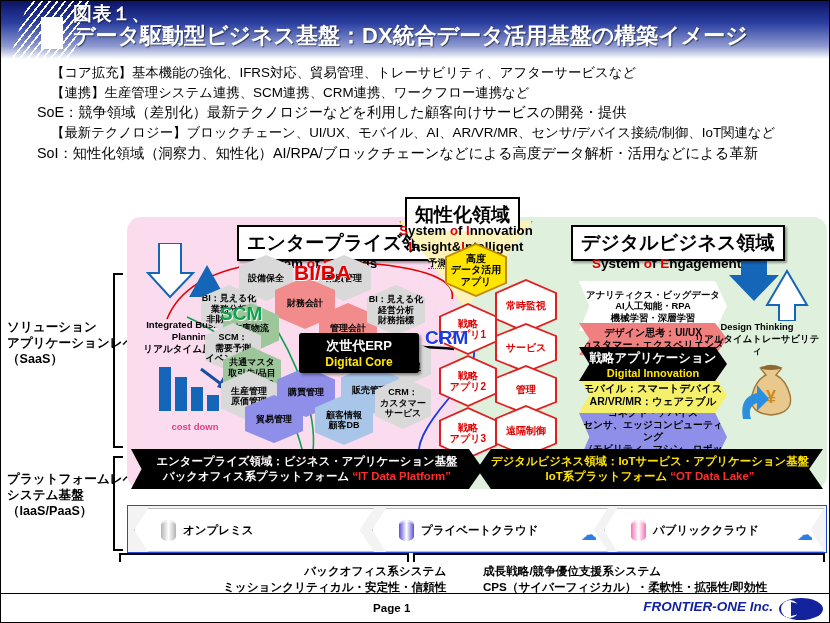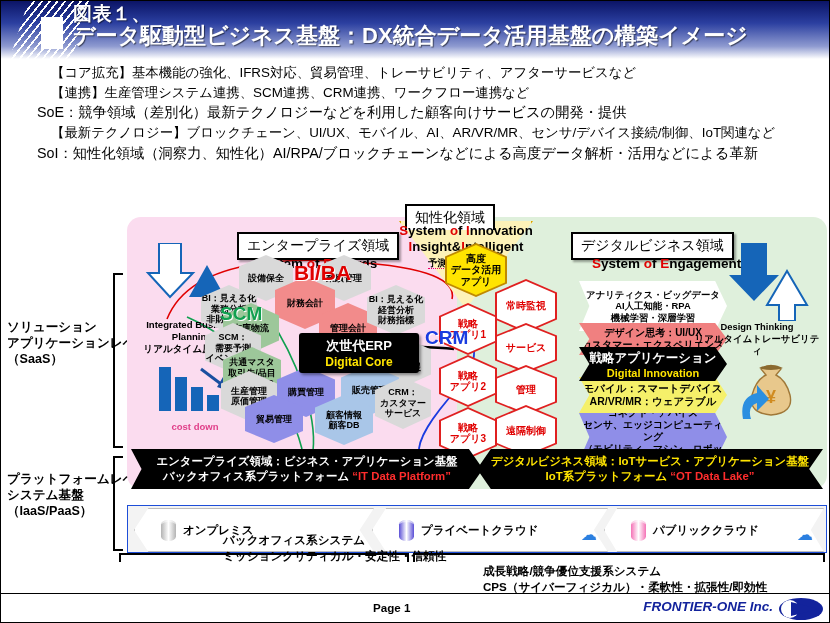--- a/index.html
+++ b/index.html
@@ -59,22 +59,22 @@
     background:#fbdcef; border-radius:14px 0 0 14px;
   }
   .bg-right{
     position:absolute; left:330px; top:18px; width:370px; height:272px;
     background:#dff0dc; border-radius:0 14px 14px 0;
   }
 
   
   .area-box{
     position:absolute; background:#fff; border:2px solid #000;
-    font-weight:normal; font-size:14px; text-align:center; color:#000;
-    padding:3px 8px; box-shadow:2px 2px 2px rgba(0,0,0,.35); white-space:nowrap;margin-top:7px;
+    font-weight:bold; font-size:19px; text-align:center; color:#000;
+    padding:3px 8px; box-shadow:2px 2px 2px rgba(0,0,0,.35); white-space:nowrap;
   }
   #box-ent{ left:110px; top:26px; }
   #box-dig{ left:444px; top:26px; }
   #box-int{ left:278px; top:-2px; border-bottom:none; box-shadow:none;}
 
   .sor-cap{ position:absolute; font-size:13.5px; font-weight:bold; color:#000; white-space:nowrap;}
   .sor-cap b.r{ color:#e00000; }
   #cap-sor{ left:128px; top:57px; }
   #cap-soe{ left:465px; top:57px; }
 
@@ -159,21 +159,21 @@
     clip-path: polygon(6% 0, 100% 0, 94% 50%, 100% 100%, 6% 100%, 0 50%);
   }
   .cyl{ width:15px; height:21px; border-radius:50%/22%; position:relative; flex:none;}
   .cloud{ position:absolute; right:10px; top:16px; font-size:16px; color:#2b7fe0;}
 
   
   .bbr{ position:absolute; border:2px solid #000; border-bottom:none; height:9px;}
   #bbr-l{ left:118px; top:552px; width:290px;}
   #bbr-r{ left:412px; top:552px; width:412px;}
   .bcap{ position:absolute; font-size:11.6px; font-weight:bold; line-height:1.35; color:#000;}
-  #bcap-l{ left:222px; top:532px; text-align:left;font-family:Liberation Serif, serif;}
+  #bcap-l{ left:222px; top:562px; text-align:right;}
   #bcap-r{ left:438px; top:562px; text-align:left;margin-left:44px;}
 
   
   .footer{ position:absolute; left:0; top:592px; width:830px; height:30px;
     border-top:1px solid #000; background:#fff;}
   .foot-txt{ position:absolute; left:28px; top:7px; font-size:11.6px; font-weight:bold; color:#000;}
   .foot-page{ position:absolute; left:372px; top:7px; font-size:11.6px; font-weight:bold;}
   .foot-brand{ position:absolute; right:58px; top:5px; font-size:13.5px; font-weight:bold;
     font-style:italic; color:#13239c;}
   .foot-logo{ position:absolute; right:8px; top:4px; width:44px; height:22px;

